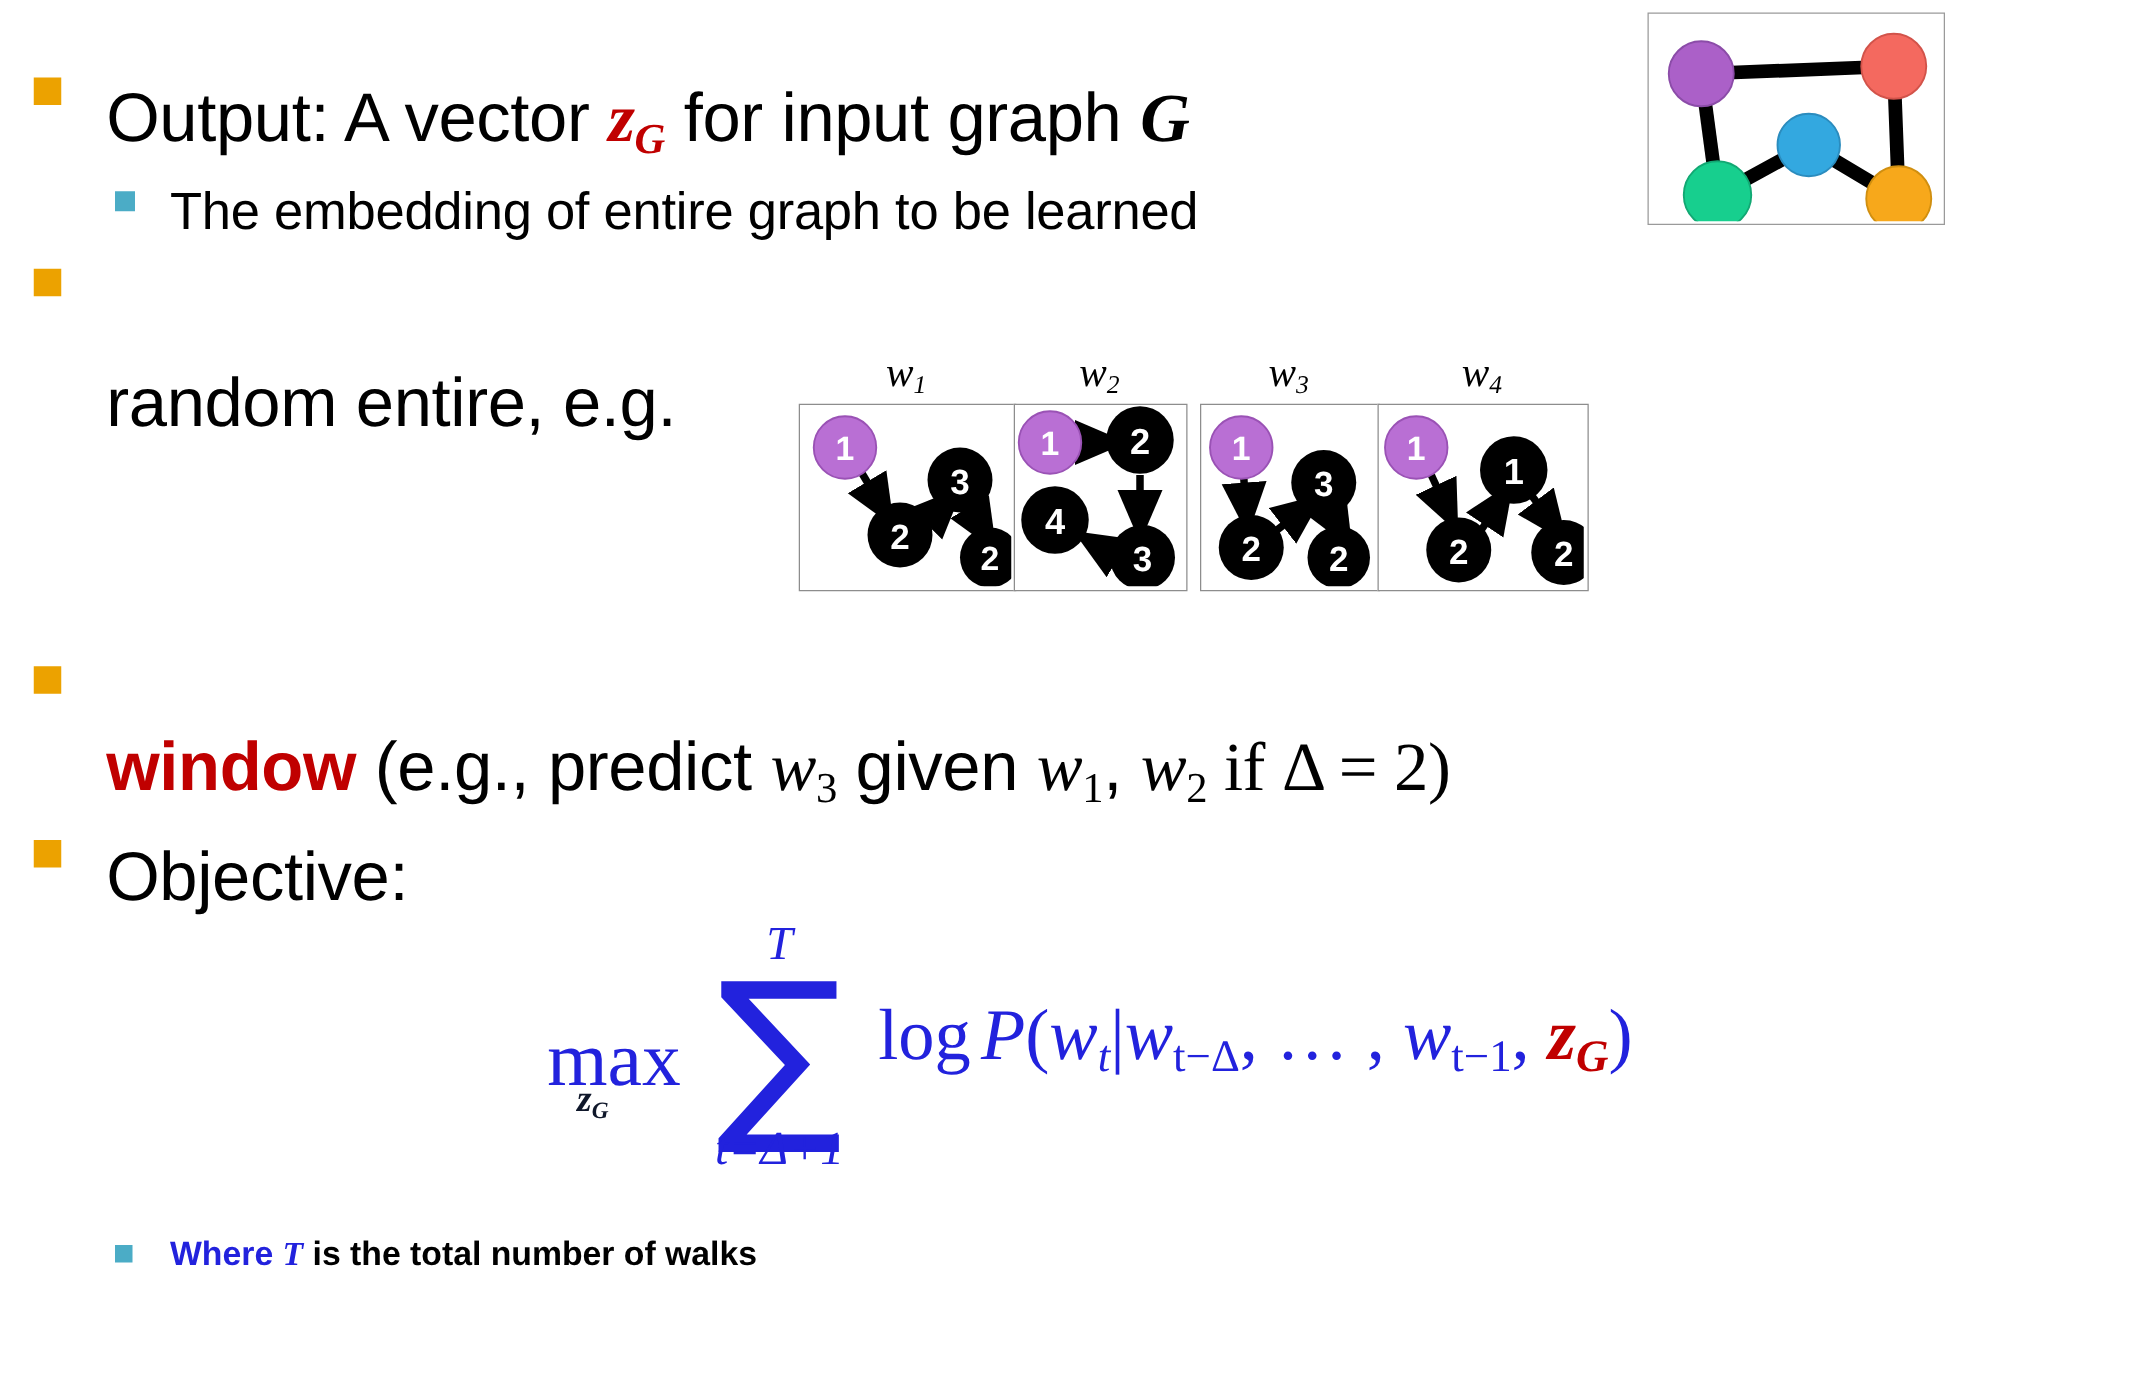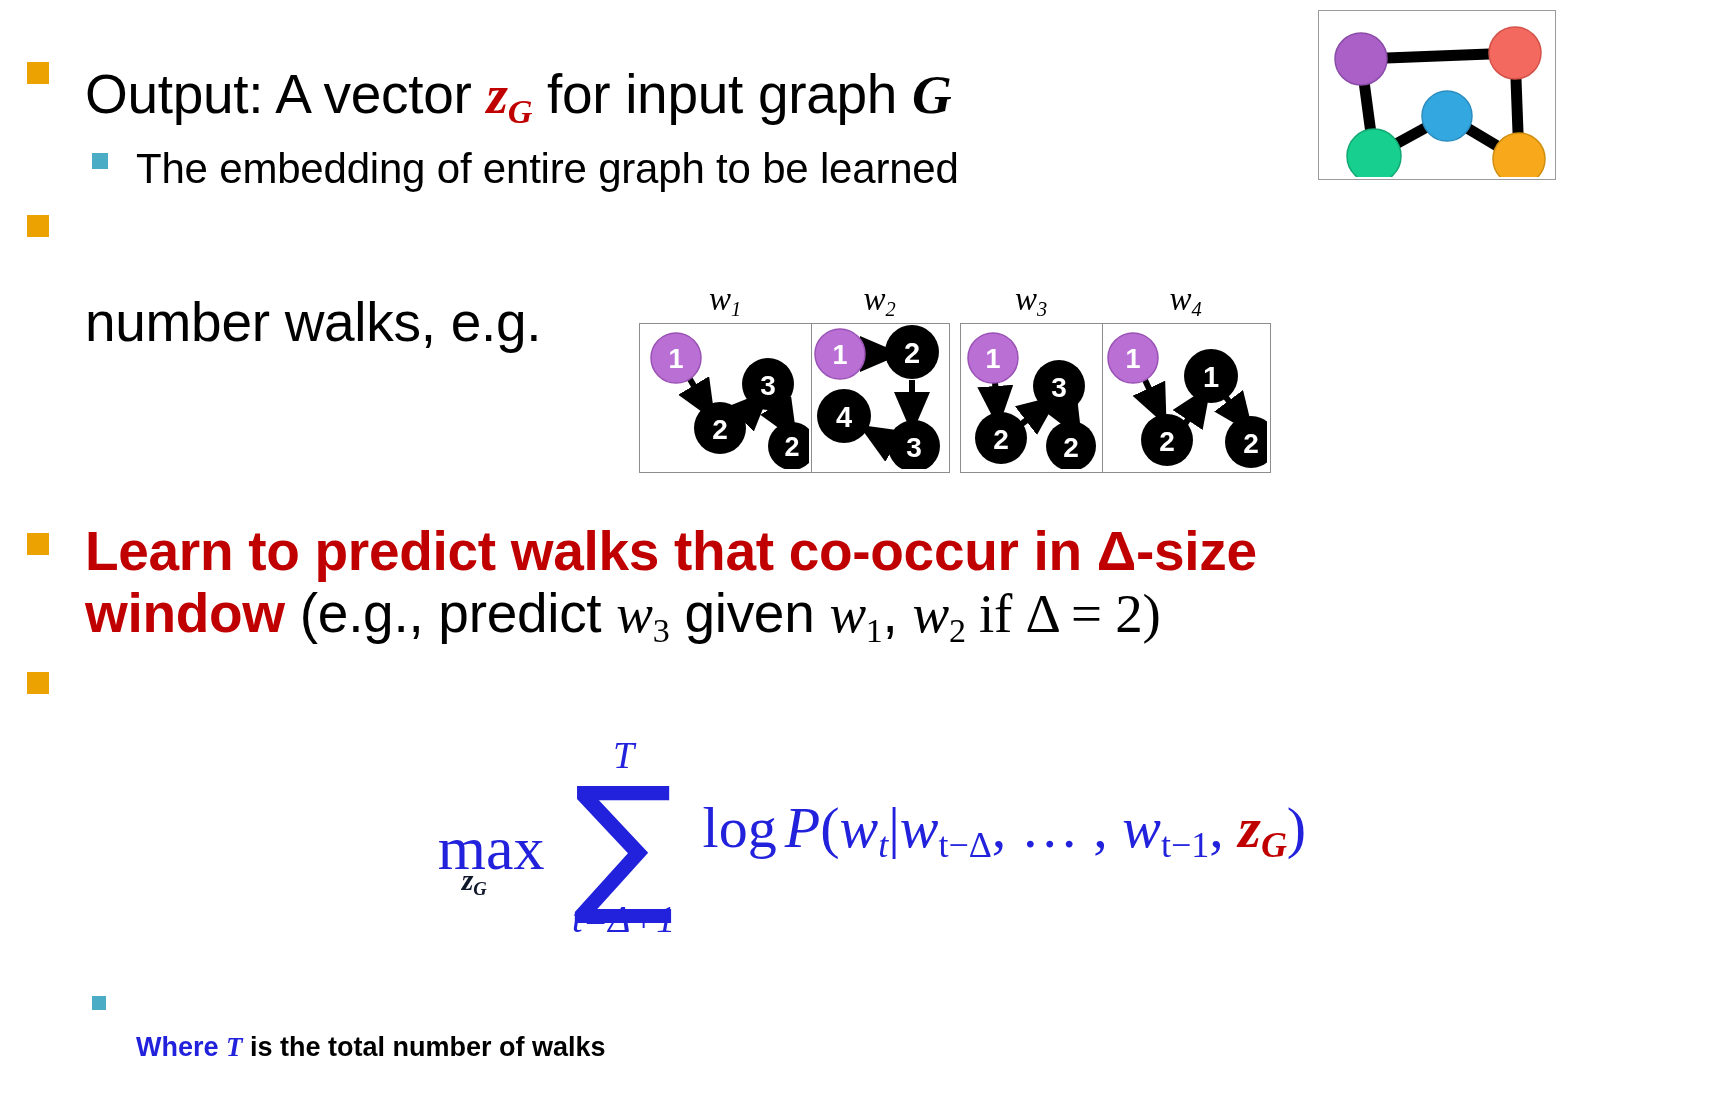--- a/index.html
+++ b/index.html
@@ -22,21 +22,21 @@
     position:absolute;left:85px;font-size:55px;line-height:78px;
     font-family:"Liberation Sans", sans-serif;white-space:nowrap;
     letter-spacing:-0.3px;
   }
   .l2{
     position:absolute;left:136px;font-size:42px;line-height:58px;
     white-space:nowrap;letter-spacing:-0.2px;
   }
   .l3{
     position:absolute;left:136px;font-size:27px;line-height:36px;
-    white-space:nowrap;font-weight:bold;margin-top:44px;
+    white-space:nowrap;font-weight:bold;
   }
 
   .red{color:#C00000;}
   .redb{color:#C00000;font-weight:bold;}
   .purple{color:#7030A0;font-weight:bold;}
   .blue{color:#2222DD;}
 
   .mathi{font-family:"Liberation Serif", serif;font-style:italic;}
   .mathbi{font-family:"Liberation Serif", serif;font-style:italic;font-weight:bold;}
   .mathup{font-family:"Liberation Serif", serif;font-style:normal;}
@@ -108,21 +108,21 @@
 
   <span class="bullet-sq" style="top:62px;"></span>
   <div class="l1" style="top:55px;">
     <span>Output: A vector </span><span class="mathbi red"><span>z</span><sub class="mb">G</sub></span><span> for input graph </span><span class="mathbi">G</span>
   </div>
 
   <span class="bullet-sq sub" style="top:153px;"></span>
   <div class="l2" style="top:140px;">The embedding of entire graph to be learned</div>
 
   <span class="bullet-sq" style="top:215px;"></span>
-  <div class="l1" style="top:283px;">number walks, e.g.</div>
+  <div class="l1" style="top:283px;">random entire, e.g.</div>
 
   <div id="walks">
 
     <div class="walk-wrap" style="left:0px;width:172px;">
       <div class="walk-label"><span>w</span><sub class="m">1</sub></div>
       <div class="walk-panel">
         <svg width="169" height="145" viewBox="0 0 169 145">
           <defs>
             <marker id="ah1" markerWidth="7" markerHeight="7" refX="4" refY="3" orient="auto">
               <path d="M0,0 L7,3 L0,6 z" fill="#000"></path>
@@ -226,28 +226,26 @@
             <text x="108" y="63" text-anchor="middle" font-size="29" fill="#fff" font-family="Liberation Sans, sans-serif" font-weight="bold">1</text>
             <circle cx="148" cy="118" r="26" fill="#000"></circle>
             <text x="148" y="129" text-anchor="middle" font-size="28" fill="#fff" font-family="Liberation Sans, sans-serif" font-weight="bold">2</text>
           </g>
         </svg>
       </div>
     </div>
   </div>
 
   <span class="bullet-sq" style="top:533px;"></span>
-  <div class="l1" style="top:512px;font-weight:bold;">
-    <span class="redb">Learn to predict walks that co-occur in Δ-size</span>
-  </div>
   <div class="l1" style="top:574px;">
     <span class="redb">window</span><span> (e.g., predict </span><span class="mathi"><span>w</span><sub class="m" style="font-style:normal;">3</sub></span><span> given </span><span class="mathi"><span>w</span><sub class="m" style="font-style:normal;">1</sub></span><span>, </span><span class="mathi"><span>w</span><sub class="m" style="font-style:normal;">2</sub></span><span class="mathup"> if Δ = 2)</span>
   </div>
 
   <span class="bullet-sq" style="top:672px;"></span>
+  <div class="l1" style="top:662px;">Objective:</div>
 
   <div id="formula">
     <span class="fstack">
       <span class="fmax">max</span>
       <span class="fmaxsub"><span>z</span><sub class="mb">G</sub></span>
     </span>
 
     <span class="sigmawrap">
       <span class="sigtop">T</span>
       <span class="sigma">∑</span>

